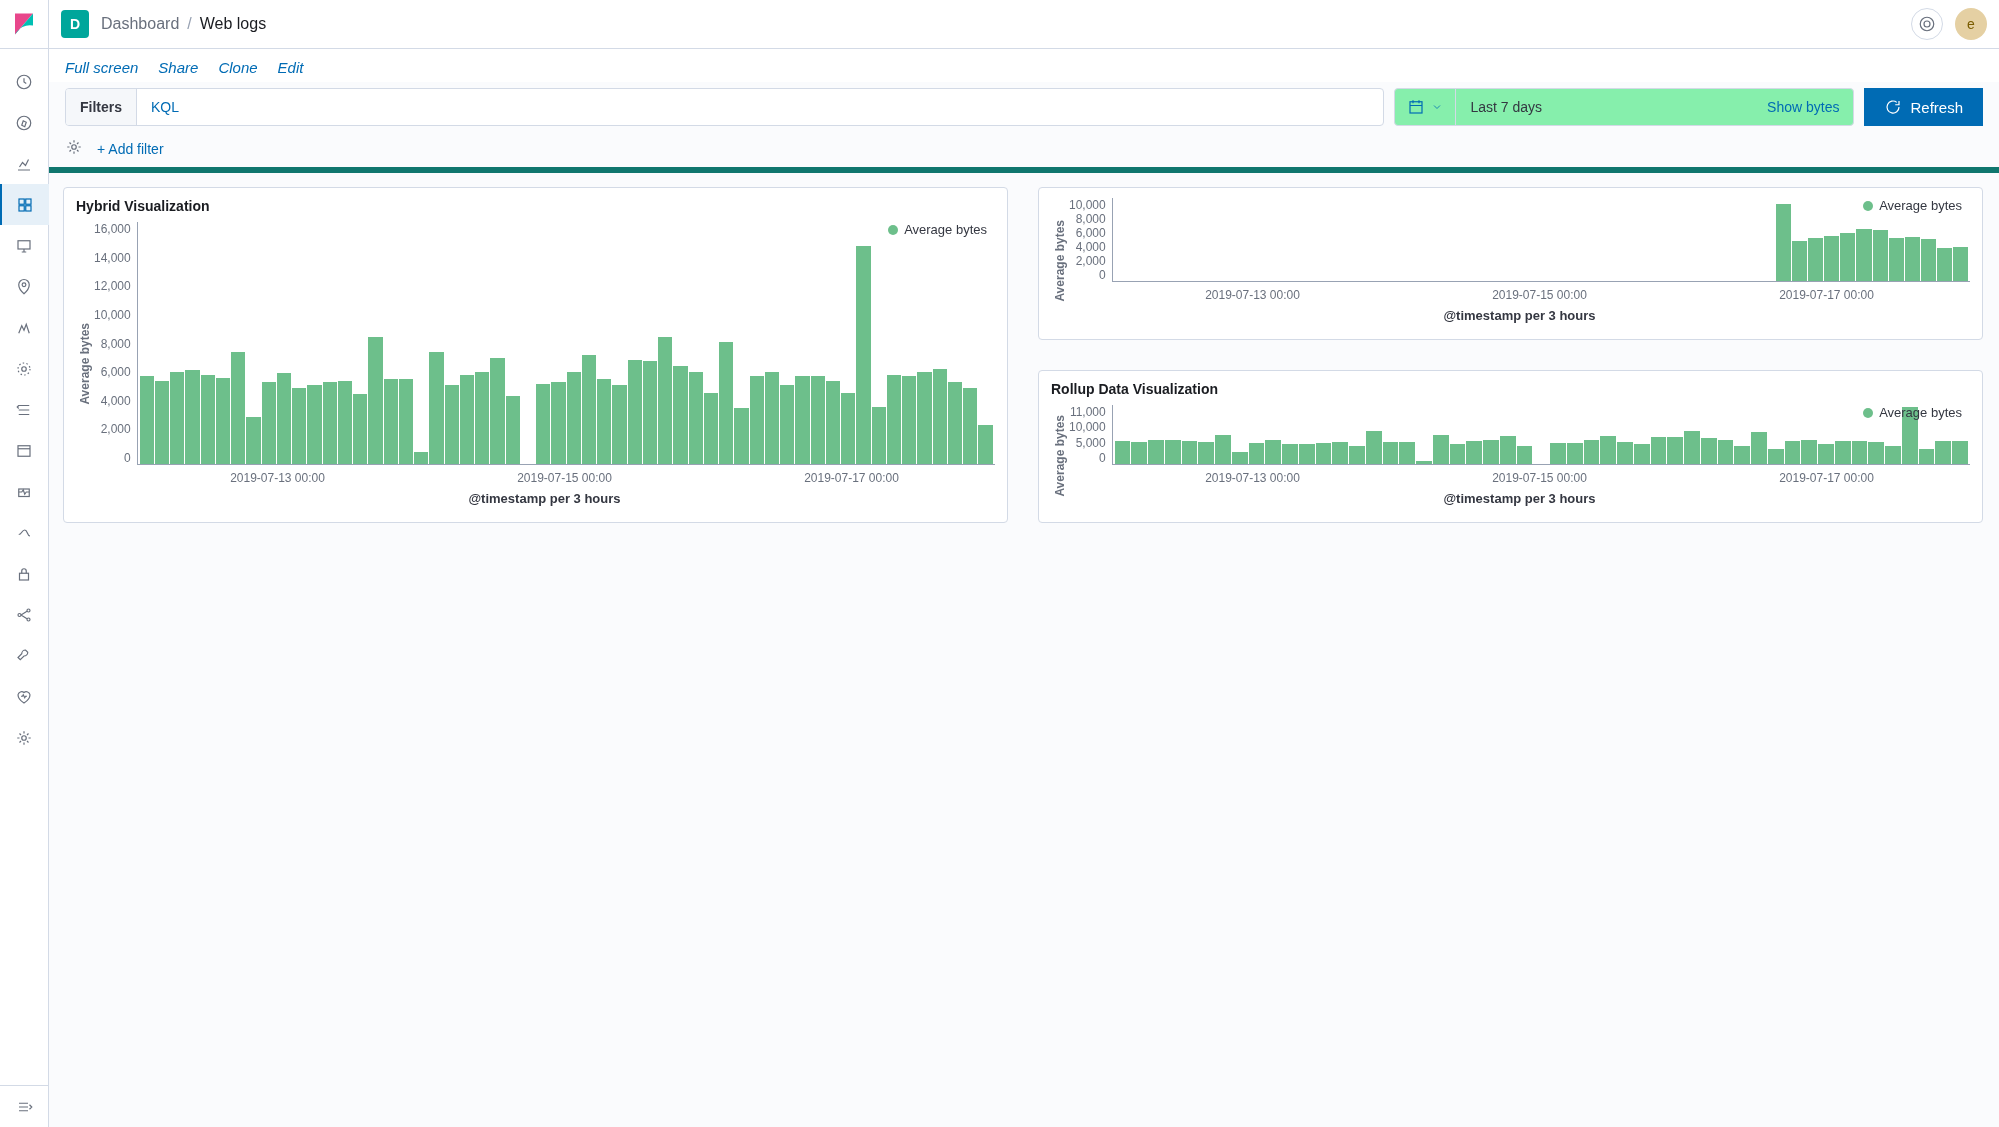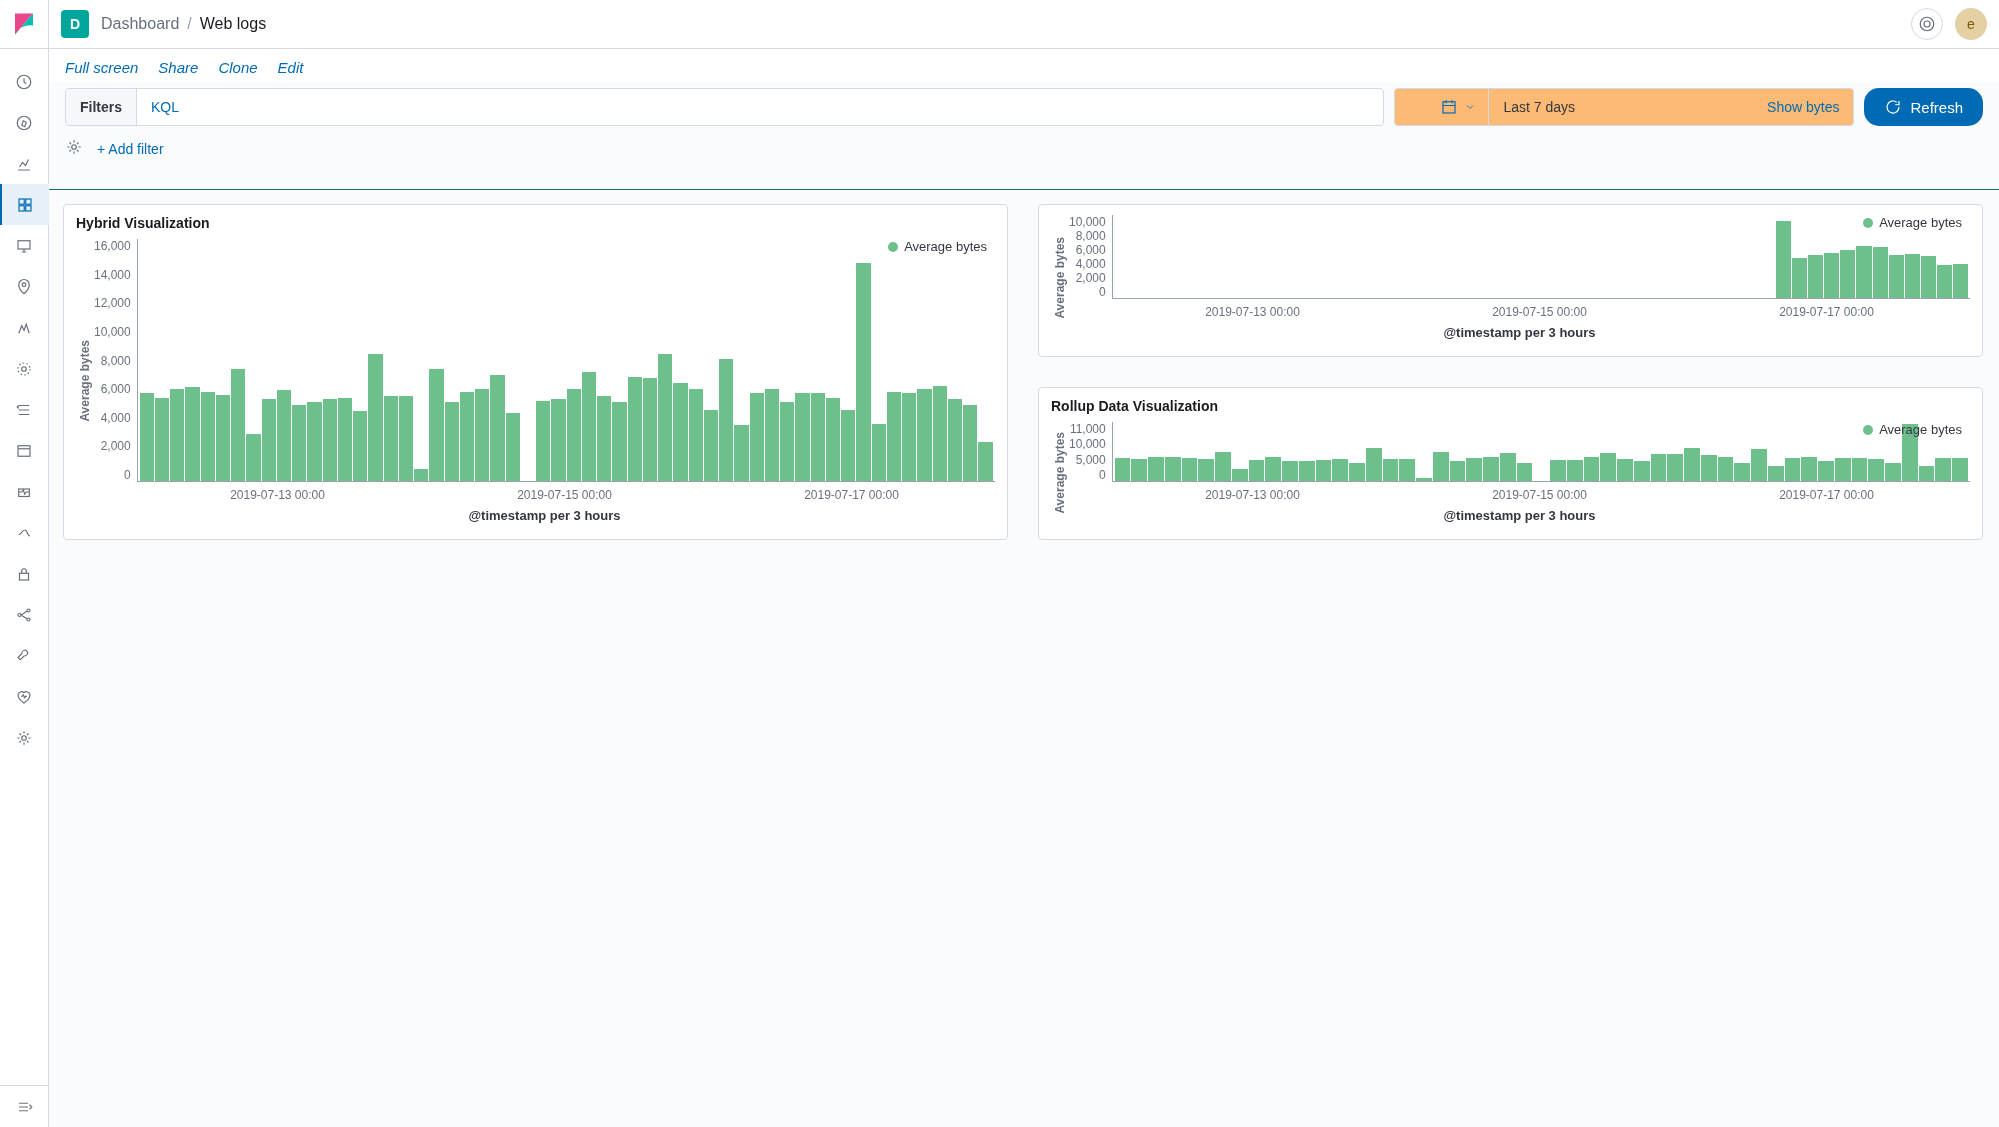--- a/index.html
+++ b/index.html
@@ -35,28 +35,28 @@
 
 .action-bar { padding: 10px 16px 6px; display: flex; gap: 20px; font-style: italic; }
 .action-link { color: #006bb4; font-size: 15px; cursor: pointer; }
 
 
 .query-row { padding: 6px 16px 8px; display: flex; gap: 10px; align-items: stretch; background: #fafbfd; }
 .query-group { flex: 1; display: flex; border: 1px solid #d3dae6; border-radius: 4px; background: #fff; overflow: hidden; }
 .filters-label { background: #f5f7fa; border-right: 1px solid #d3dae6; padding: 10px 14px; font-weight: 600; color: #343741; }
 .search-input { flex: 1; padding: 10px 12px; border: none; outline: none; font-size: 15px; }
 .kql-label { padding: 10px 14px; color: #006bb4; font-weight: 500; }
-.date-group { display: flex; border: 1px solid #d3dae6; border-radius: 4px; background: #fdba74; overflow: hidden; min-width: 460px; padding-left: 33px; }
+.date-group { display: flex; border: 1px solid #d3dae6; border-radius: 4px; background: #86efac; overflow: hidden; min-width: 460px; }
 .date-picker-btn { border-right: 1px solid #d3dae6; padding: 8px 12px; display: flex; align-items: center; gap: 6px; color: #006bb4; }
 .date-text { flex: 1; padding: 10px 14px; color: #343741; }
 .show-dates { padding: 10px 14px; color: #006bb4; }
-.refresh-btn { background: #006bb4; color: #fff; border: none; border-radius: 15px; padding: 0 20px; display: flex; align-items: center; gap: 8px; font-size: 15px; font-weight: 500; cursor: pointer; }
-
-
-.filter-row { padding: 4px 16px 30px; display: flex; align-items: center; gap: 14px; background: #fafbfd; border-bottom: 1px solid #0f766e; text-align: center; }
+.refresh-btn { background: #006bb4; color: #fff; border: none; border-radius: 0; padding: 0 20px; display: flex; align-items: center; gap: 8px; font-size: 15px; font-weight: 500; cursor: pointer; }
+
+
+.filter-row { padding: 4px 16px 8px; display: flex; align-items: center; gap: 14px; background: #fafbfd; border-bottom: 6px solid #0f766e; text-align: center; }
 .gear { color: #69707d; }
 .add-filter { color: #006bb4; cursor: pointer; }
 
 
 .panel-area { flex: 1; padding: 14px; background: #fafbfd; overflow: auto; }
 .panel-grid { display: grid; grid-template-columns: 1fr 1fr 1fr 1fr; grid-template-rows: 1fr 1fr; gap: 30px; max-width: 1920px; }
 .panel-big { grid-column: 1 / 3; grid-row: 1 / 3; }
 .panel-small-top { grid-column: 3 / 5; grid-row: 1 / 2; }
 .panel-small-bot { grid-column: 3 / 5; grid-row: 2 / 3; }
 .panel { background: #fff; border: 1px solid #d3dae6; border-radius: 4px; padding: 10px 12px 16px; display: flex; flex-direction: column; }

